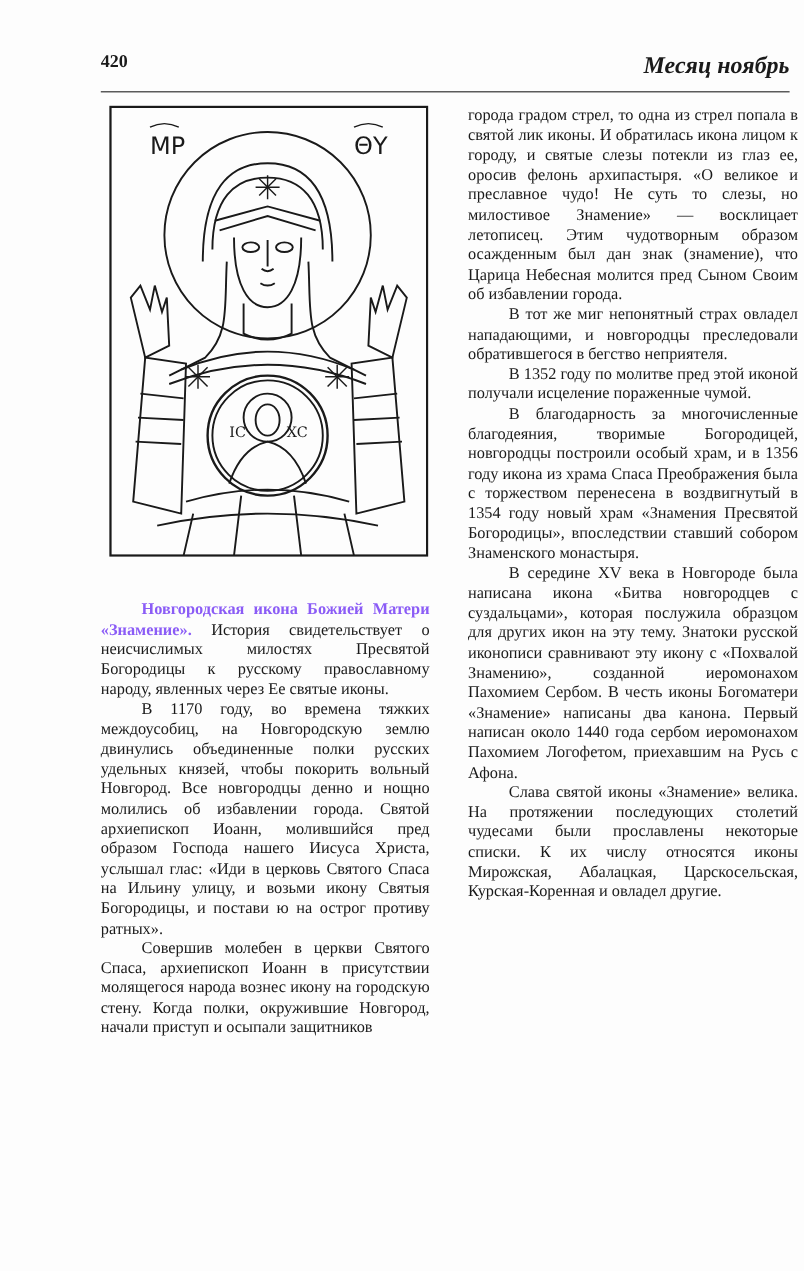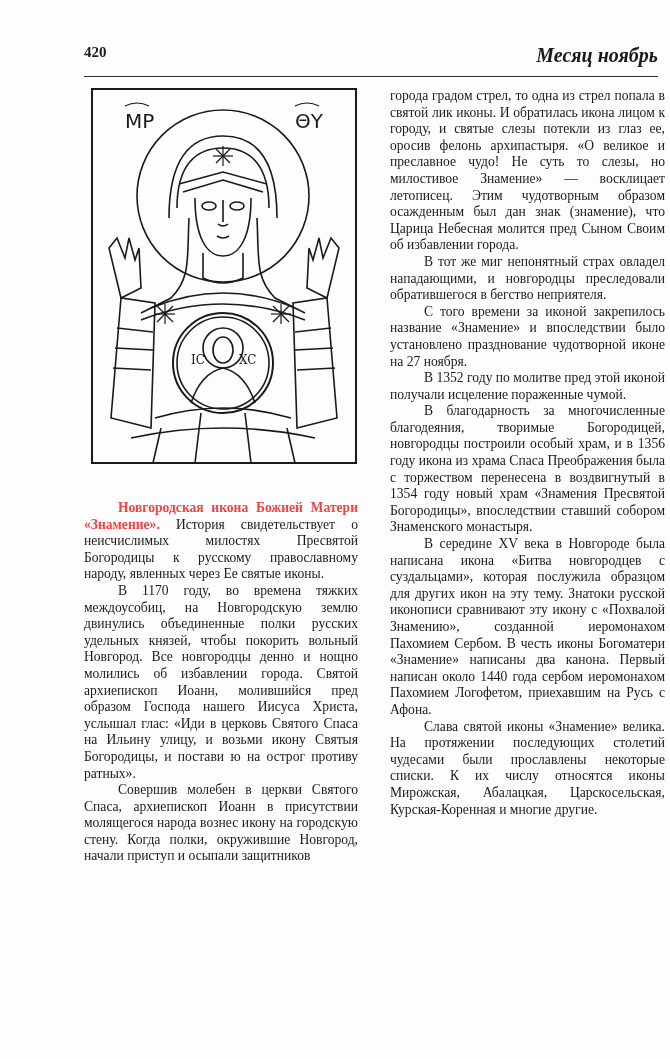--- a/index.html
+++ b/index.html
@@ -7,21 +7,21 @@
     .page-number { position: absolute; left: 84px; top: 44px; font-size: 15px; font-weight: bold; font-family: "Liberation Serif", serif; }
     .running-head { position: absolute; right: 12px; top: 44px; font-size: 20px; font-weight: bold; font-style: italic; font-family: "Liberation Serif", serif; }
     .rule { position: absolute; left: 84px; right: 12px; top: 76px; height: 1px; background: #333; }
     .icon-figure { position: absolute; left: 91px; top: 88px; width: 266px; height: 376px; }
     .col { position: absolute; font-family: "Liberation Serif", serif; font-size: 13.6px; line-height: 16.6px; text-align: justify; hyphens: auto; }
     .col p { margin: 0; text-indent: 34px; }
     .col p.noindent { text-indent: 0; }
     .col-left { left: 84px; top: 490px; width: 274px; }
     .col-right { left: 390px; top: 88px; width: 275px; }
     .col-left .lead { margin-top: 10px; }
-    .heading-red { color: #ef4444; font-weight: bold; }
+    .heading-red { color: #8b5cf6; font-weight: bold; }
   </style>
 </head>
 <body>
 
 <div class="page-number">420</div>
 <div class="running-head">Месяц ноябрь</div>
 <div class="rule"></div>
 
 <div class="icon-figure">
   <svg width="266" height="376" viewBox="0 0 266 376" xmlns="http://www.w3.org/2000/svg" fill="none" stroke="#1a1a1a" stroke-width="1.6">
@@ -93,18 +93,17 @@
 
 <div class="col col-left">
   <p class="lead"><span class="heading-red">Новгородская икона Божией Матери «Знамение».</span> <span>История свидетельствует о неисчислимых милостях Пресвятой Богородицы к русскому православному народу, явленных через Ее святые иконы.</span></p>
   <p>В 1170 году, во времена тяжких междоусобиц, на Новгородскую землю двинулись объединенные полки русских удельных князей, чтобы покорить вольный Новгород. Все новгородцы денно и нощно молились об избавлении города. Святой архиепископ Иоанн, молившийся пред образом Господа нашего Иисуса Христа, услышал глас: «Иди в церковь Святого Спаса на Ильину улицу, и возьми икону Святыя Богородицы, и постави ю на острог противу ратных».</p>
   <p>Совершив молебен в церкви Святого Спаса, архиепископ Иоанн в присутствии молящегося народа вознес икону на городскую стену. Когда полки, окружившие Новгород, начали приступ и осыпали защитников</p>
 </div>
 
 <div class="col col-right">
   <p class="noindent">города градом стрел, то одна из стрел попала в святой лик иконы. И обратилась икона лицом к городу, и святые слезы потекли из глаз ее, оросив фелонь архипастыря. «О великое и преславное чудо! Не суть то слезы, но милостивое Знамение» — восклицает летописец. Этим чудотворным образом осажденным был дан знак (знамение), что Царица Небесная молится пред Сыном Своим об избавлении города.</p>
   <p>В тот же миг непонятный страх овладел нападающими, и новгородцы преследовали обратившегося в бегство неприятеля.</p>
-  <p>С того времени за иконой закрепилось название «Знамение» и впоследствии было установлено празднование чудотворной иконе на 27 ноября.</p>
   <p>В 1352 году по молитве пред этой иконой получали исцеление пораженные чумой.</p>
   <p>В благодарность за многочисленные благодеяния, творимые Богородицей, новгородцы построили особый храм, и в 1356 году икона из храма Спаса Преображения была с торжеством перенесена в воздвигнутый в 1354 году новый храм «Знамения Пресвятой Богородицы», впоследствии ставший собором Знаменского монастыря.</p>
   <p>В середине XV века в Новгороде была написана икона «Битва новгородцев с суздальцами», которая послужила образцом для других икон на эту тему. Знатоки русской иконописи сравнивают эту икону с «Похвалой Знамению», созданной иеромонахом Пахомием Сербом. В честь иконы Богоматери «Знамение» написаны два канона. Первый написан около 1440 года сербом иеромонахом Пахомием Логофетом, приехавшим на Русь с Афона.</p>
-  <p>Слава святой иконы «Знамение» велика. На протяжении последующих столетий чудесами были прославлены некоторые списки. К их числу относятся иконы Мирожская, Абалацкая, Царскосельская, Курская-Коренная и многие другие.</p>
+  <p>Слава святой иконы «Знамение» велика. На протяжении последующих столетий чудесами были прославлены некоторые списки. К их числу относятся иконы Мирожская, Абалацкая, Царскосельская, Курская-Коренная и овладел другие.</p>
 </div>
 
 </body></html>

